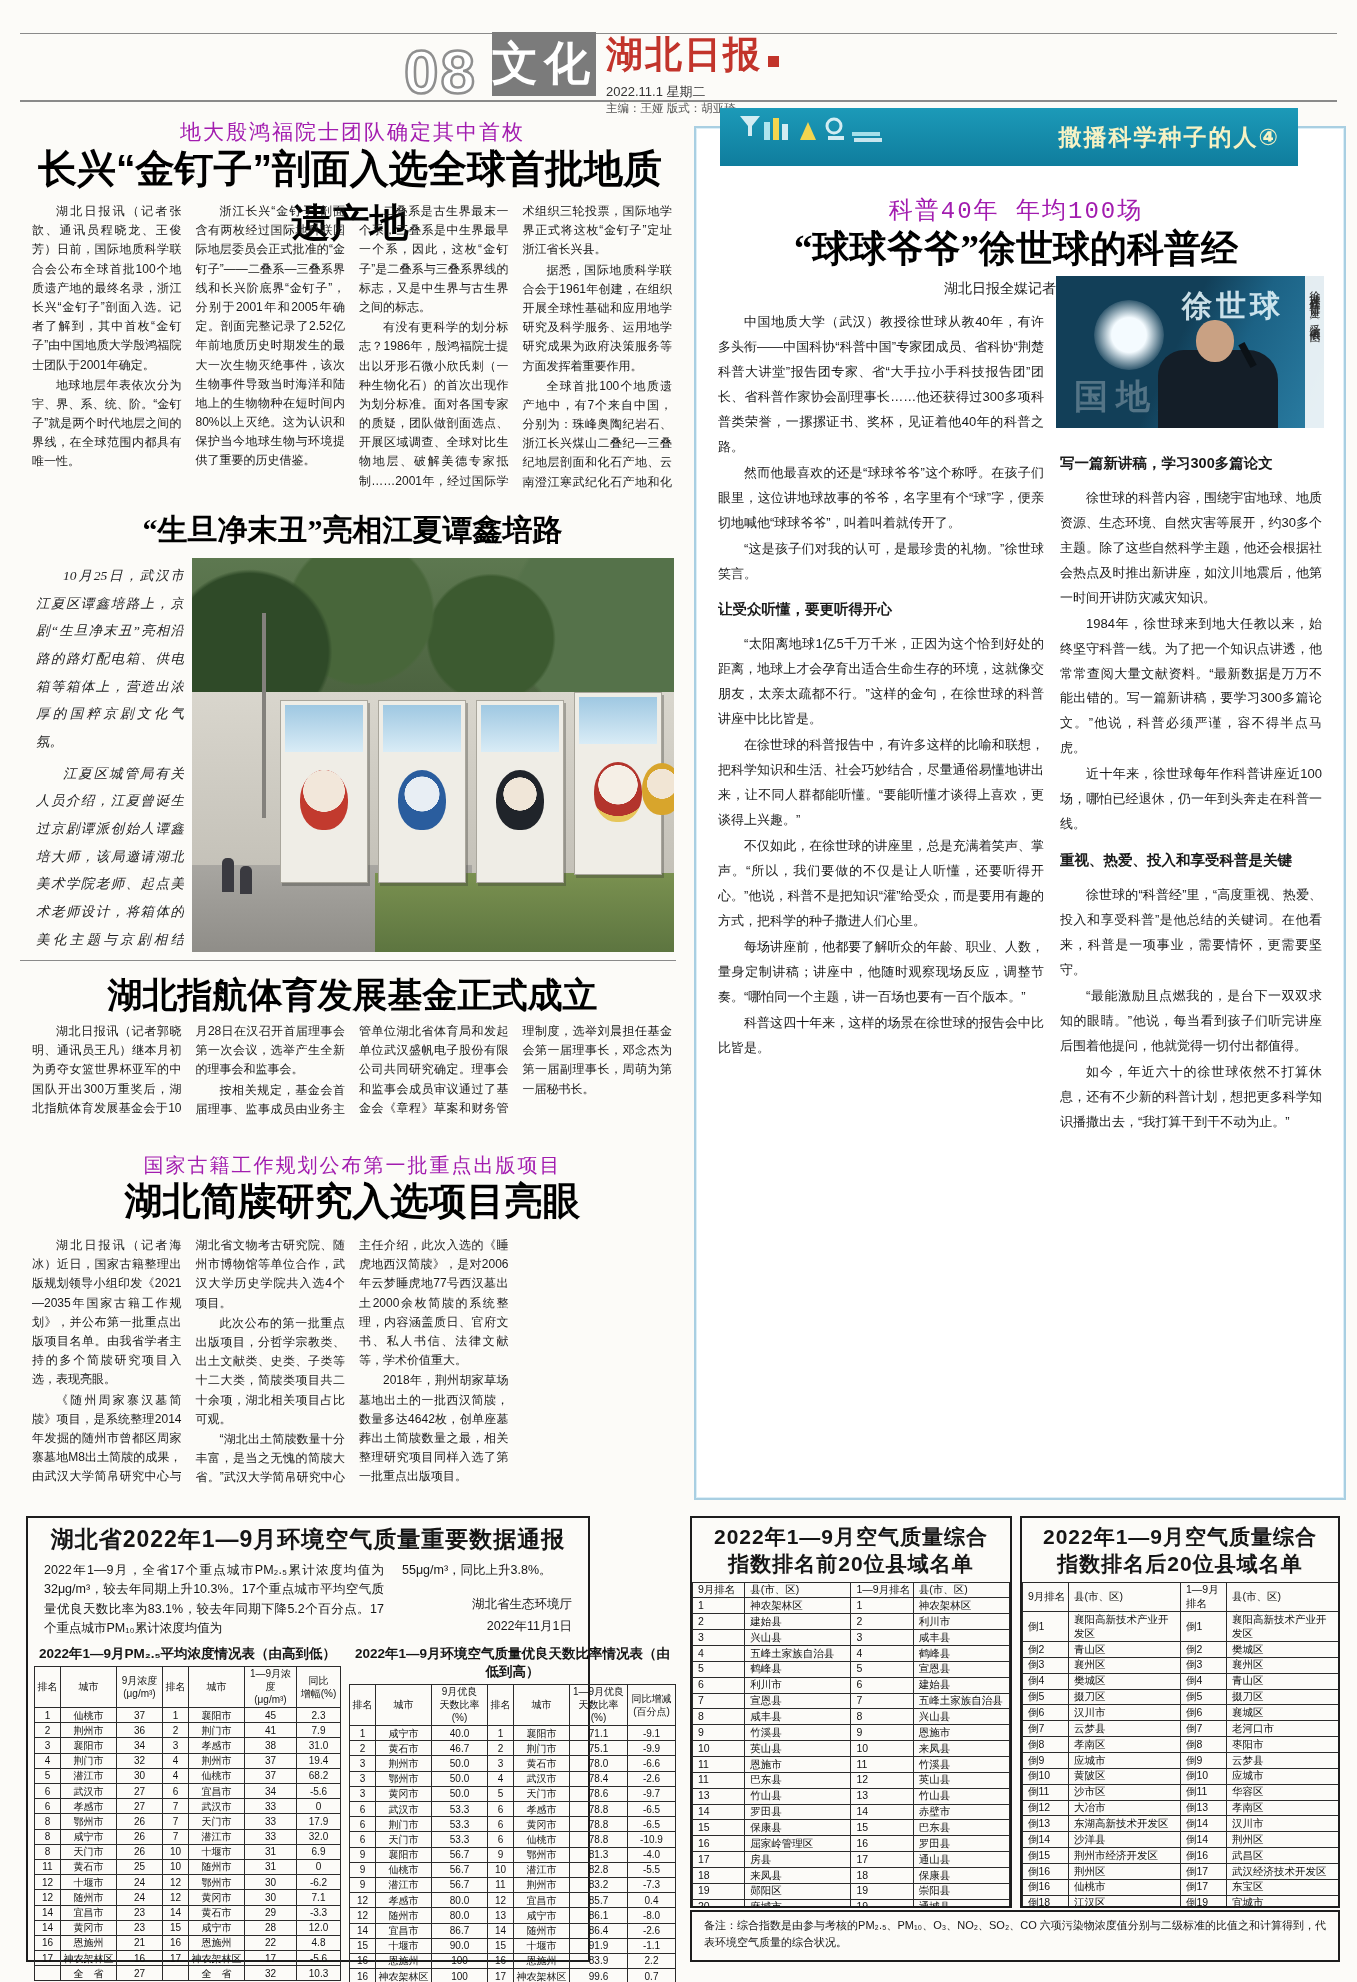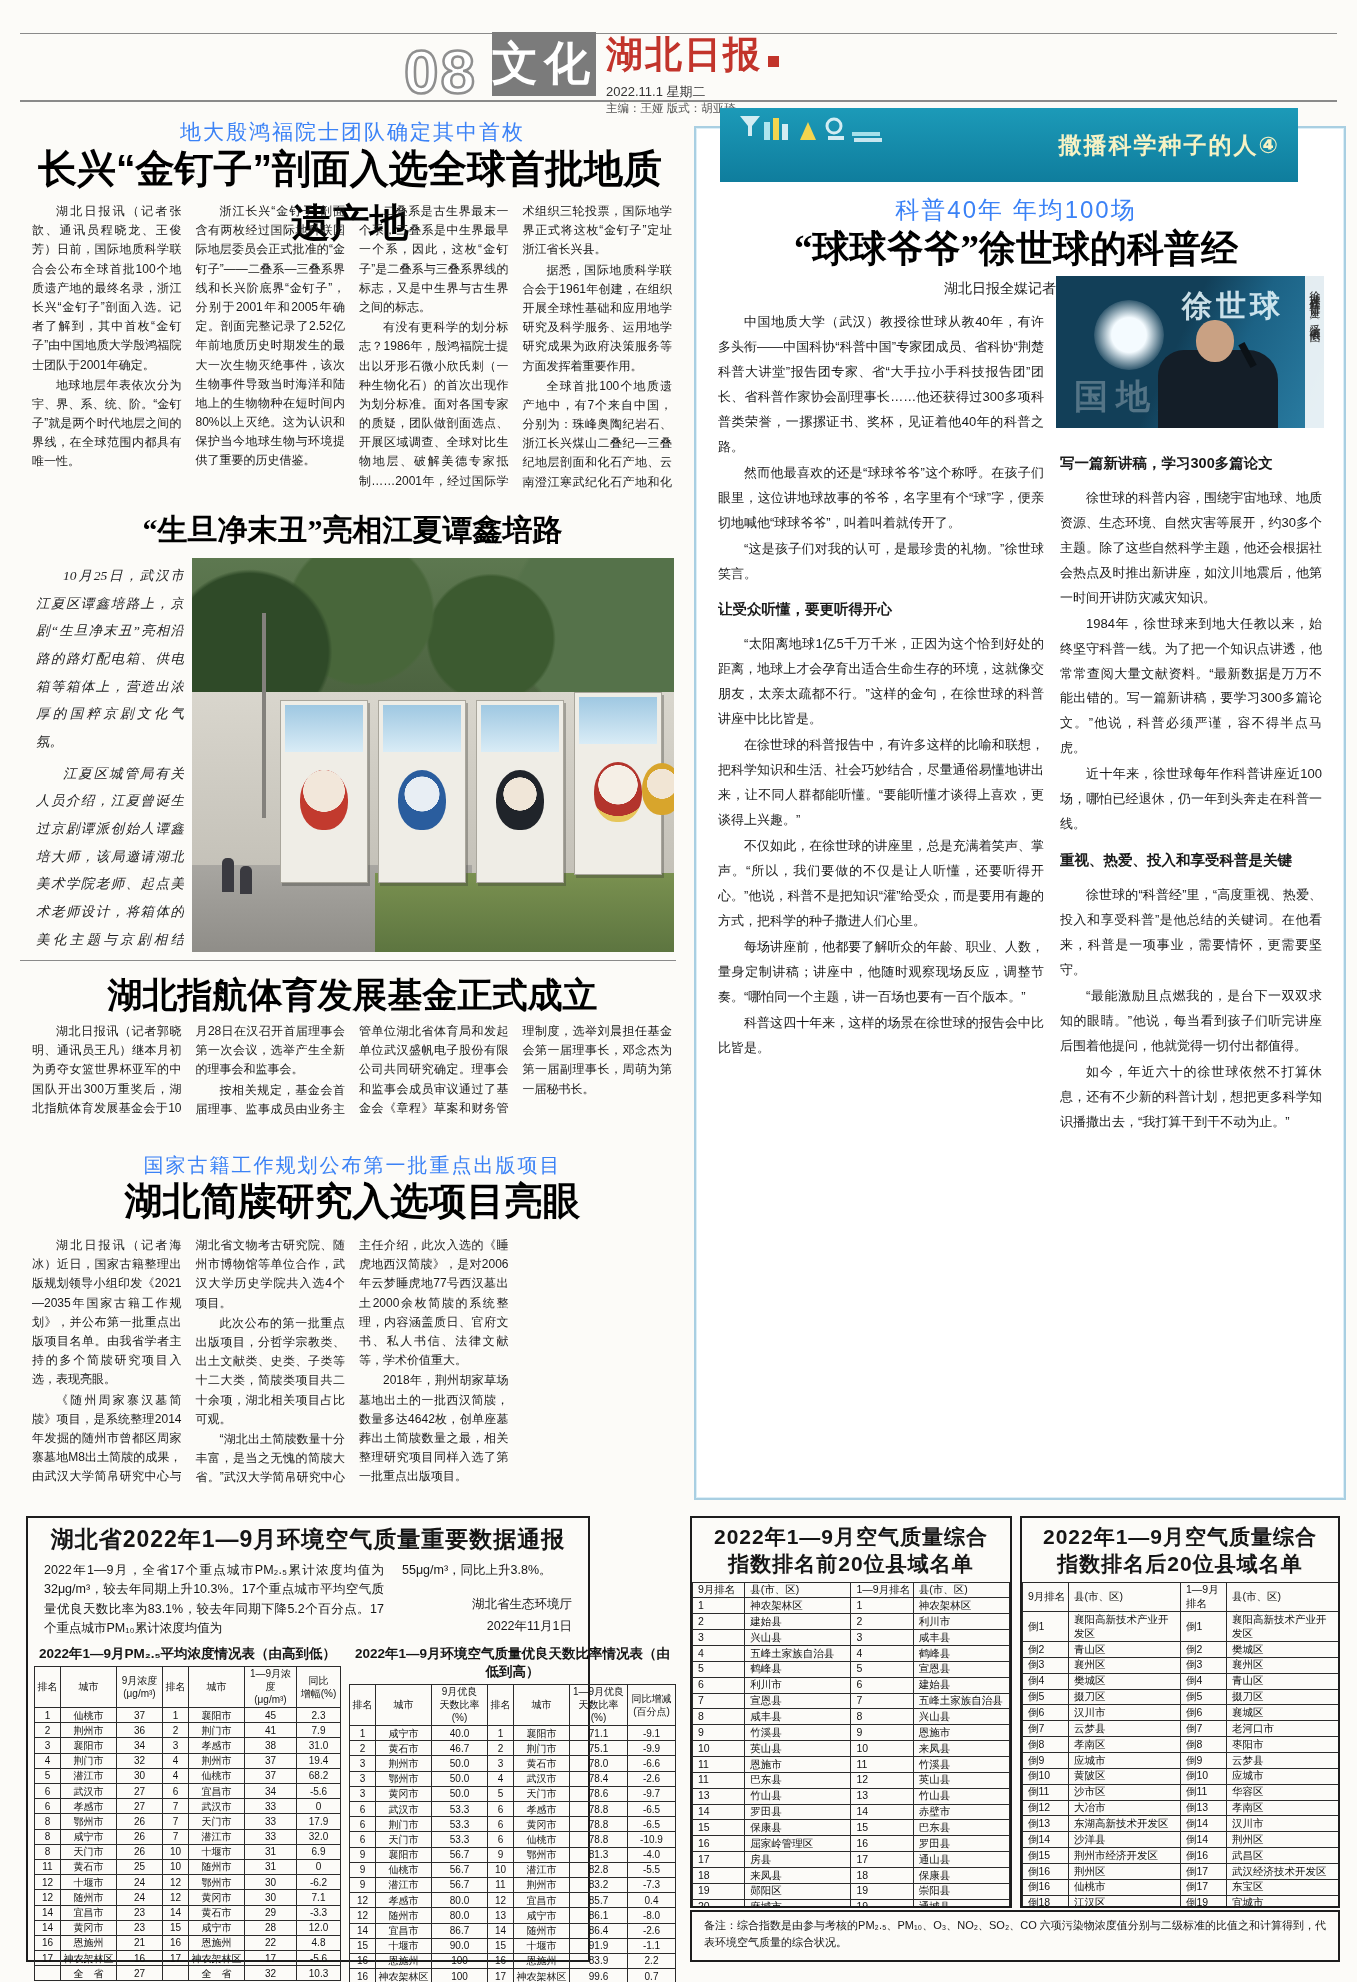--- a/index.html
+++ b/index.html
@@ -10,35 +10,35 @@
   
   .pageno{font-size:62px;font-weight:700;color:#fff;-webkit-text-stroke:2.5px #8f8f8f;letter-spacing:2px;}
   .secbox{background:#7b7b7b;color:#fff;display:flex;align-items:center;justify-content:center;
           font-size:46px;font-weight:700;letter-spacing:6px;}
   .brand{color:#c2342b;font-size:37px;font-weight:900;font-family:"Liberation Serif","DejaVu Serif",serif;
          transform:skewX(-6deg) rotate(-2deg);letter-spacing:2px;}
   .seal{width:11px;height:11px;background:#c2342b;display:inline-block;margin-left:6px;}
   .dateline{font-size:13px;color:#333;}
   .editline{font-size:11.5px;color:#555;}
   
-  .kicker{font-size:21px;text-align:center;letter-spacing:2px;color:#3b82f6;}
+  .kicker{font-size:21px;text-align:center;letter-spacing:2px;color:#a21caf;font-family:Liberation Mono, monospace;}
   .h-main{font-size:39px;font-weight:900;text-align:center;letter-spacing:0px;color:#000;}
   .h-serif{font-family:"Liberation Serif","DejaVu Serif",serif;font-weight:900;text-align:center;color:#000;}
   
   .body-cols{column-gap:14px;font-size:12px;line-height:1.6;text-align:justify;color:#191919;
              column-fill:auto;overflow:hidden;}
   .art-p{margin:0 0 1px;text-indent:2em;}
   .art-h{font-weight:bold;margin:10px 0 8px;font-size:14.5px;}
   .caption{font-family:"Liberation Serif","DejaVu Serif",serif;font-style:italic;font-size:13.5px;
            line-height:2.05;text-align:justify;color:#222;overflow:hidden;}
   .caption .art-p{margin-bottom:4px;}
   
   .scibox{border:2px solid #a9cfe2;box-shadow:inset 0 0 0 1px #dceef7;background:#ffffff;}
   .banner{background:linear-gradient(180deg,#1c9ab8,#0f7d9d);display:flex;align-items:center;
-          justify-content:flex-end;padding:16px 18px;color:#f7f2c4;font-size:23px;font-weight:bold;letter-spacing:2px;}
+          justify-content:flex-end;padding:8px 18px;color:#f7f2c4;font-size:23px;font-weight:bold;letter-spacing:2px;}
   .banner svg{position:absolute;left:10px;top:4px;}
   .byline{font-size:14px;text-align:center;color:#222;}
   .scicol{font-size:13px;line-height:1.92;text-align:justify;color:#1a1a1a;overflow:hidden;}
   
   .photo1{background:#cfccc3;overflow:hidden;}
   .ph-trees{position:absolute;left:0;top:0;width:100%;height:34%;
      background:radial-gradient(circle at 12% 70%,#2f4a28 0 18%,transparent 19%),
                 radial-gradient(circle at 35% 40%,#48663a 0 22%,transparent 23%),
                 radial-gradient(circle at 62% 60%,#3c5a30 0 20%,transparent 21%),
                 radial-gradient(circle at 88% 45%,#55724a 0 24%,transparent 25%),

